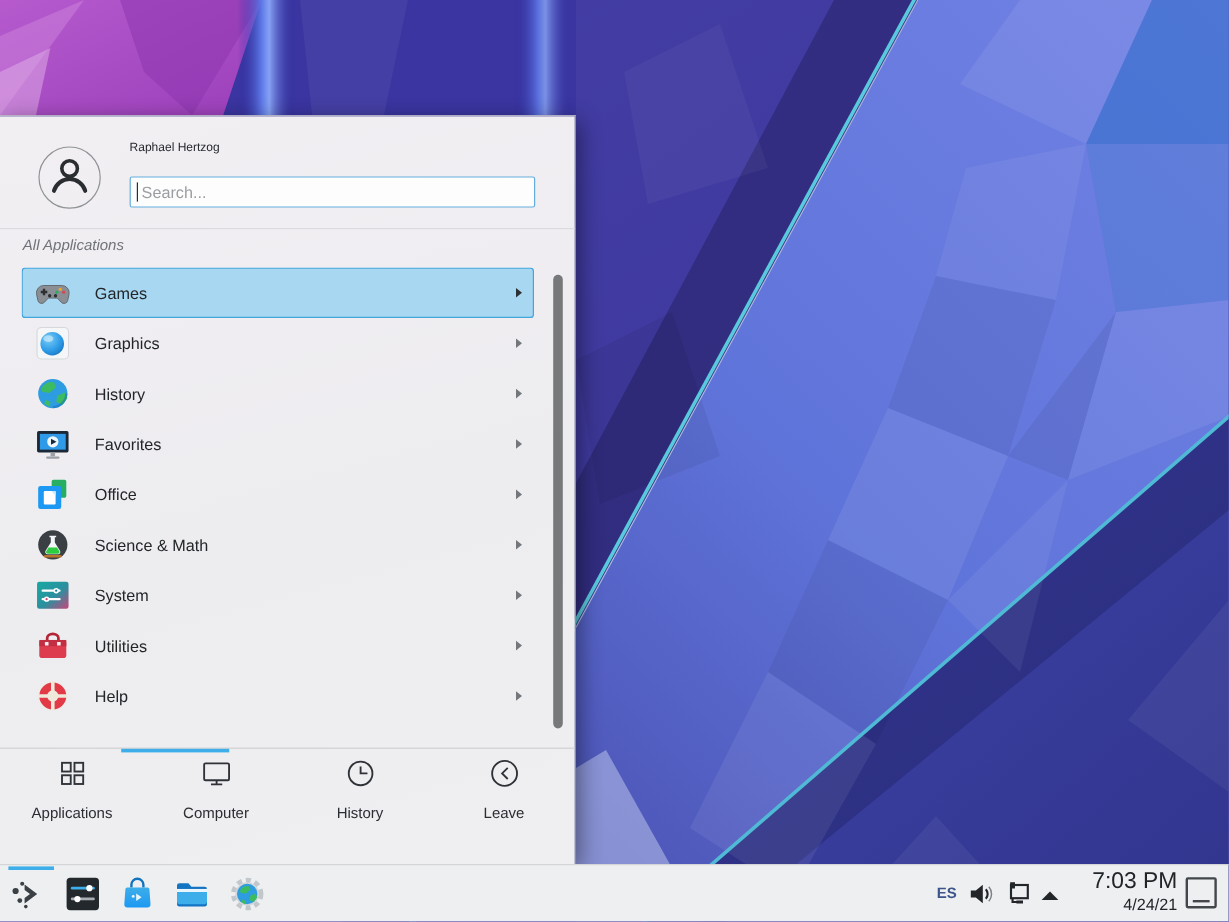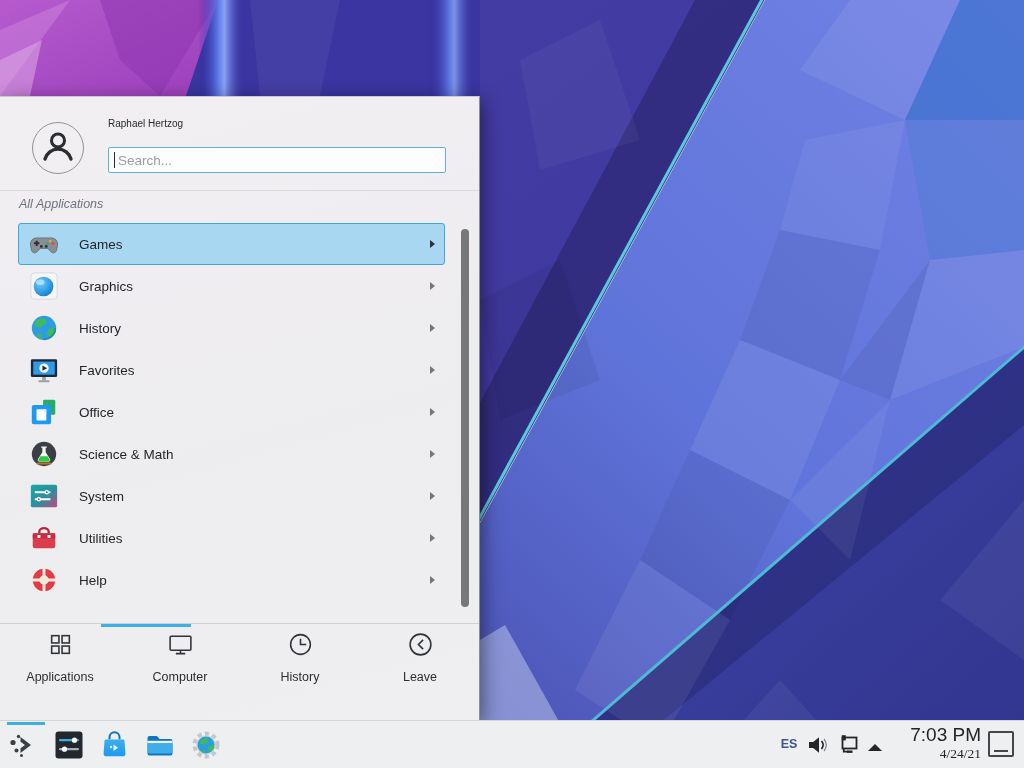--- a/index.html
+++ b/index.html
@@ -46,21 +46,21 @@
   .panel{position:absolute;left:0;bottom:0;width:1024px;height:48px;box-sizing:border-box;
          background:#edeff1;border-top:1px solid #d3d5d7;}
   .launcher-indicator{position:absolute;left:7px;top:1px;width:38px;height:3px;background:#3daee9;}
   .p-icon{position:absolute;top:9px;width:30px;height:30px;}
   .p-icon svg{width:30px;height:30px;display:block;}
   .kbd{position:absolute;left:776px;top:0;width:26px;height:47px;line-height:47px;text-align:center;
        font-size:12.5px;font-weight:bold;color:#3e558c;}
   .tray-icon{position:absolute;}
   .clock{position:absolute;left:891px;top:3px;width:90px;text-align:right;color:#212528;}
   .clock .time{font-size:19px;line-height:22px;}
-  .clock .date{font-size:13.5px;line-height:15px;font-family:Liberation Serif, serif;}
+  .clock .date{font-size:13.5px;line-height:15px;}
   .show-desktop{position:absolute;left:988px;top:10px;width:26px;height:26px;box-sizing:border-box;
                 border:2px solid #43474b;border-radius:2px;}
   .show-desktop i{position:absolute;left:4px;right:4px;bottom:3px;height:2px;background:#43474b;}
 </style>
 </head>
 <body>
 
 <div class="desktop">
 
   <svg class="wallpaper" viewBox="0 0 1024 768" preserveAspectRatio="none">

